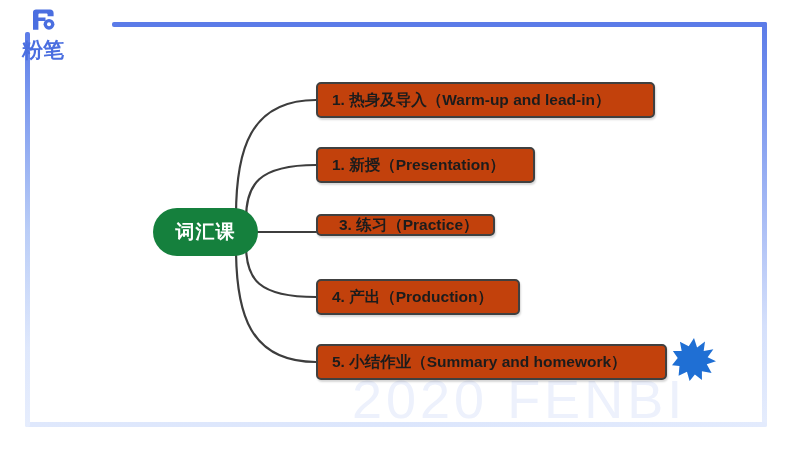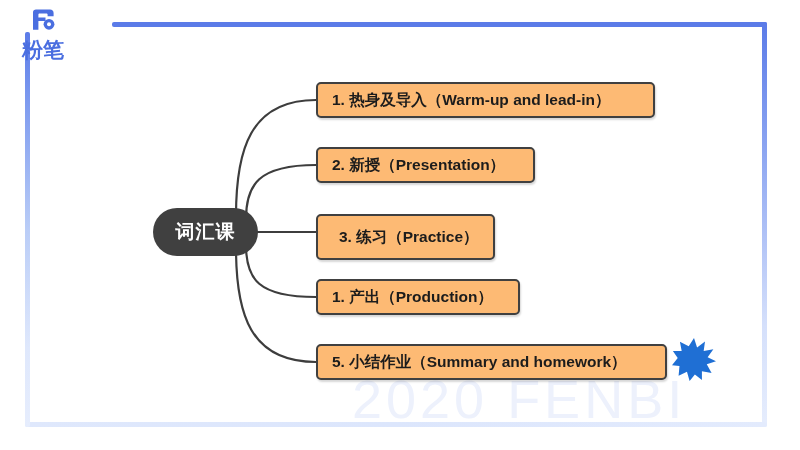--- a/index.html
+++ b/index.html
@@ -106,56 +106,56 @@
     width: 800px;
     height: 450px;
   }
 
   .root-node {
     position: absolute;
     left: 153px;
     top: 208px;
     width: 105px;
     height: 48px;
-    background: #404040;
+    background: #15803d;
     border-radius: 24px;
     display: flex;
     align-items: center;
     justify-content: center;
   }
   .root-node-label {
     color: #ffffff;
     font-size: 19px;
     font-weight: 700;
     letter-spacing: 1px;
     font-family: "Liberation Sans", "DejaVu Sans", sans-serif;
   }
 
   .branch-box {
     position: absolute;
     box-sizing: border-box;
-    background: #fdba74;
+    background: #c2410c;
     border: 2px solid #404040;
     border-radius: 5px;
     display: flex;
     align-items: center;
     padding-left: 14px;
     box-shadow: 1px 2px 2px rgba(0,0,0,0.16);
   }
   .branch-label {
     font-size: 15.5px;
     font-weight: 700;
     color: #1c1c1c;
     white-space: nowrap;
     font-family: "Liberation Sans", "DejaVu Sans", sans-serif;
   }
 
   .b1 { left: 316px; top: 82px;  width: 339px; height: 36px; }
   .b2 { left: 316px; top: 147px; width: 219px; height: 36px; }
-  .b3 { left: 316px; top: 214px; width: 179px; height: 46px; padding-left: 21px; }
+  .b3 { left: 316px; top: 214px; width: 179px; height: 22px; padding-left: 21px; }
   .b4 { left: 316px; top: 279px; width: 204px; height: 36px; }
   .b5 { left: 316px; top: 344px; width: 351px; height: 36px; align-items: center; }
 
   .sparkle {
     position: absolute;
     left: 672px;
     top: 337px;
     width: 44px;
     height: 44px;
   }
@@ -199,27 +199,27 @@
     </svg>
 
     <div class="root-node">
       <span class="root-node-label">词汇课</span>
     </div>
 
     <div class="branch-box b1">
       <span class="branch-label">1. 热身及导入（Warm-up and lead-in）</span>
     </div>
     <div class="branch-box b2">
-      <span class="branch-label">2. 新授（Presentation）</span>
+      <span class="branch-label">1. 新授（Presentation）</span>
     </div>
     <div class="branch-box b3">
       <span class="branch-label">3. 练习（Practice）</span>
     </div>
     <div class="branch-box b4">
-      <span class="branch-label">1. 产出（Production）</span>
+      <span class="branch-label">4. 产出（Production）</span>
     </div>
     <div class="branch-box b5">
       <span class="branch-label">5. 小结作业（Summary and homework）</span>
     </div>
 
     <svg class="sparkle" viewBox="0 0 100 100" xmlns="http://www.w3.org/2000/svg">
       <polygon points="50,2 57,24 75,10 72,32 94,28 81,46 100,55 79,62 90,82 68,78 68,98 52,85 40,100 34,79 15,88 17,66 0,64 13,48 2,32 22,32 18,11 38,21" fill="#1f6fd4"></polygon>
     </svg>
 
   </div>

